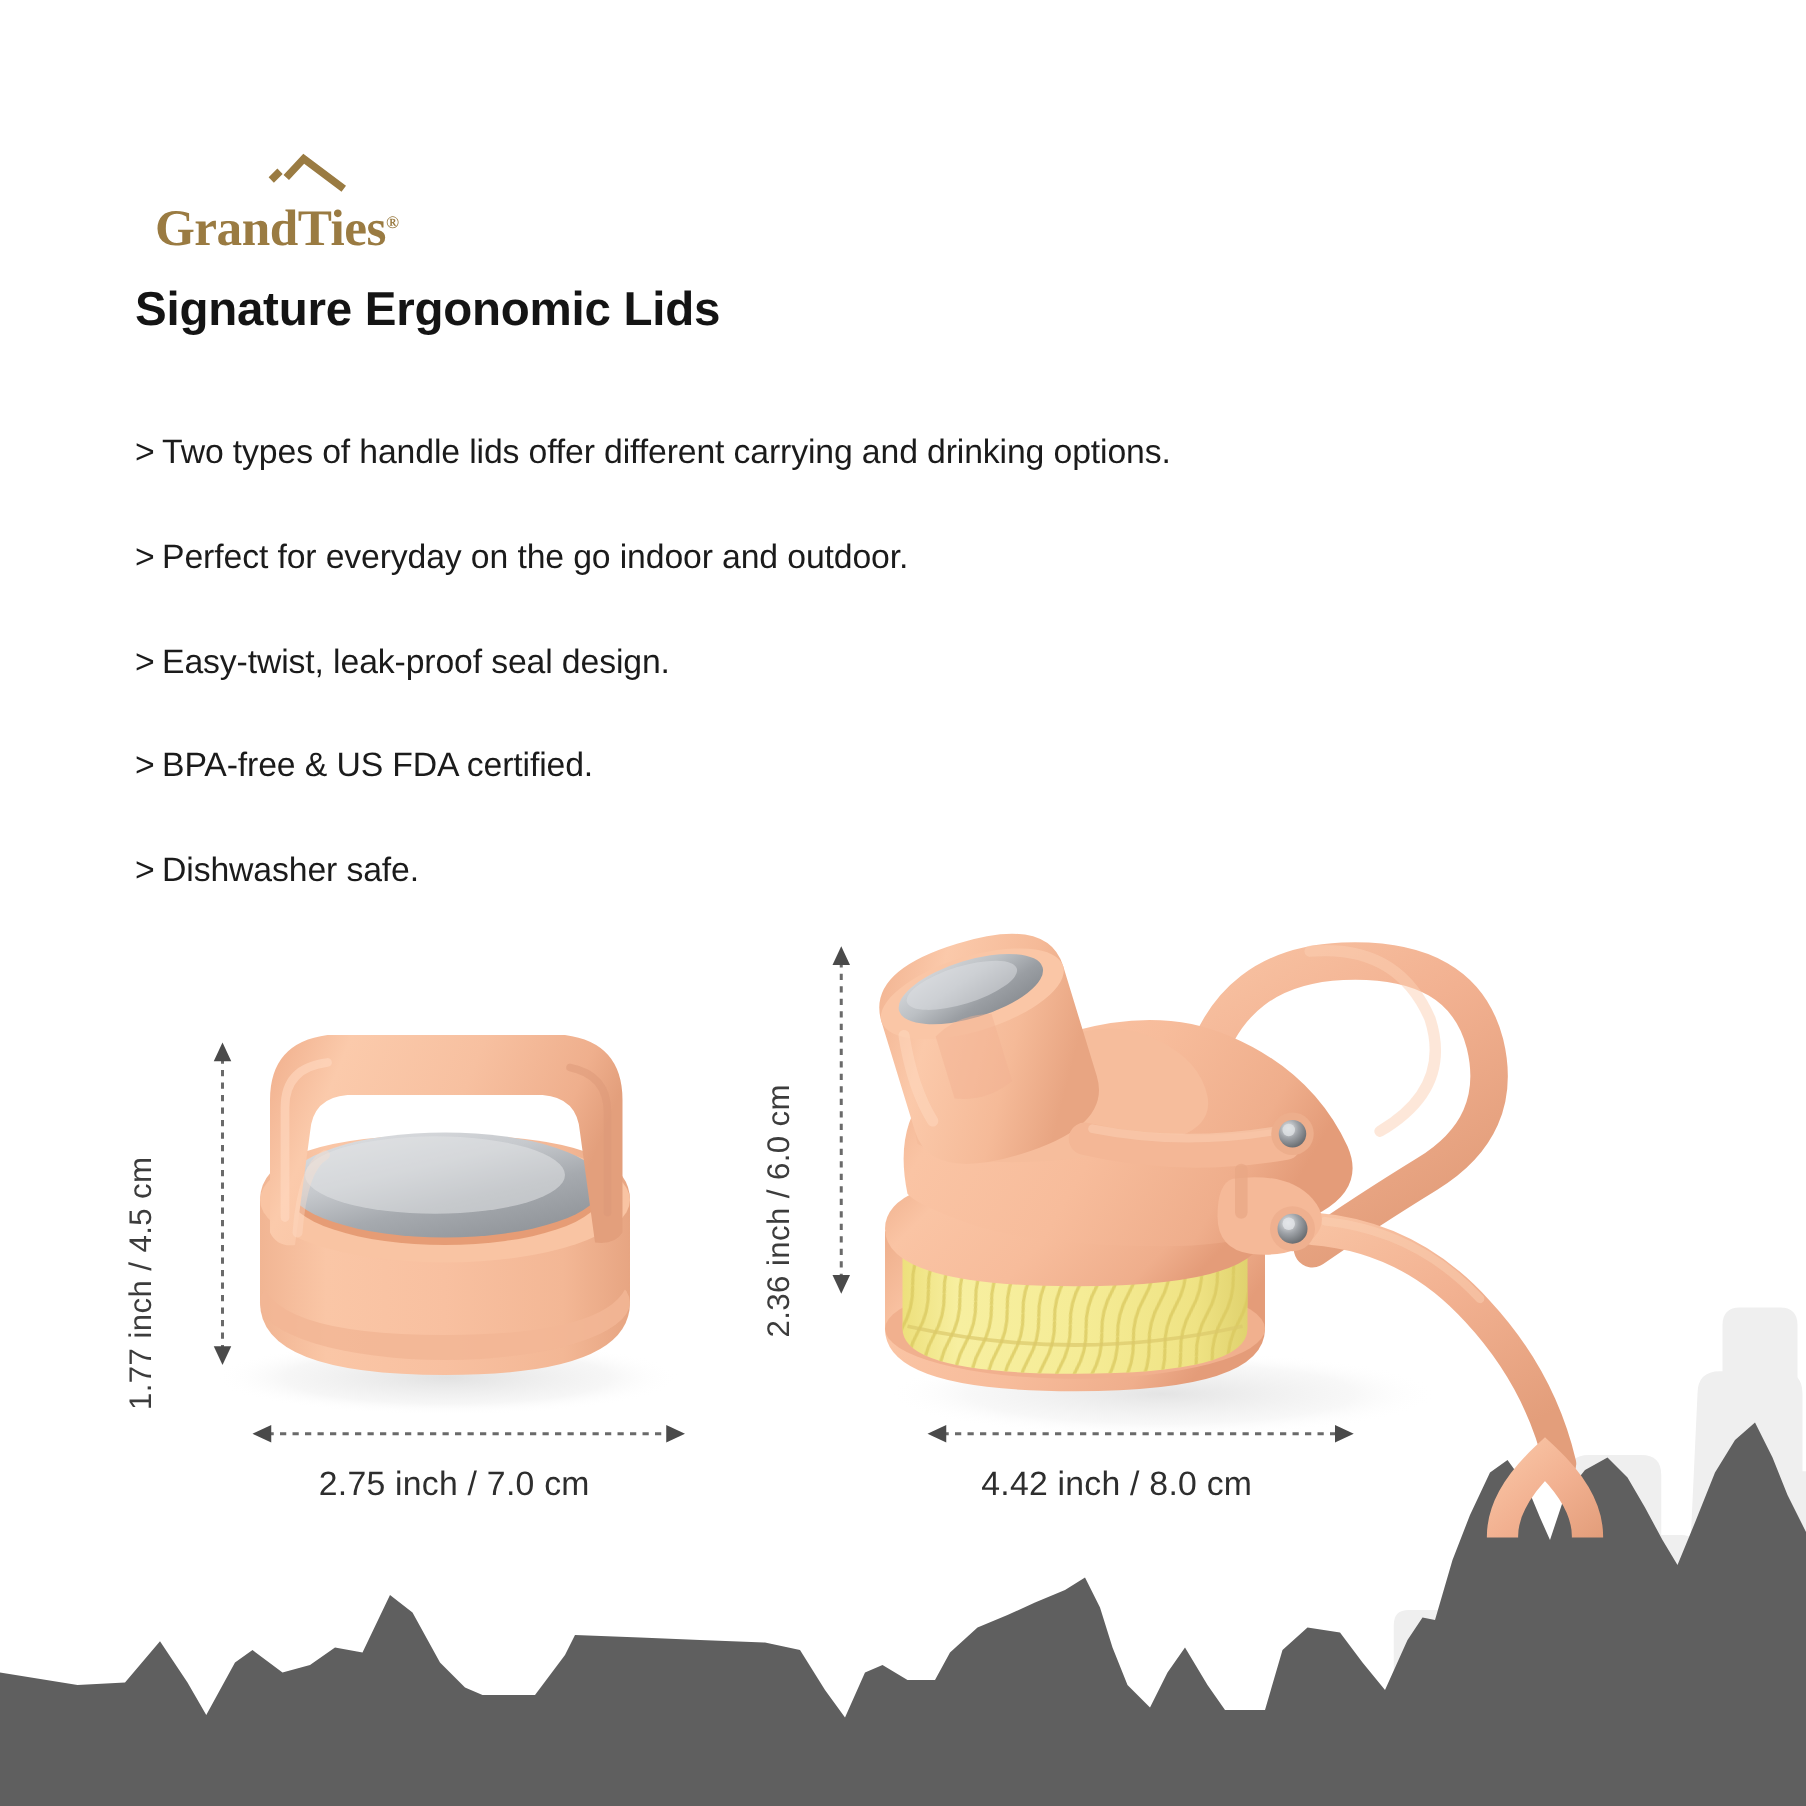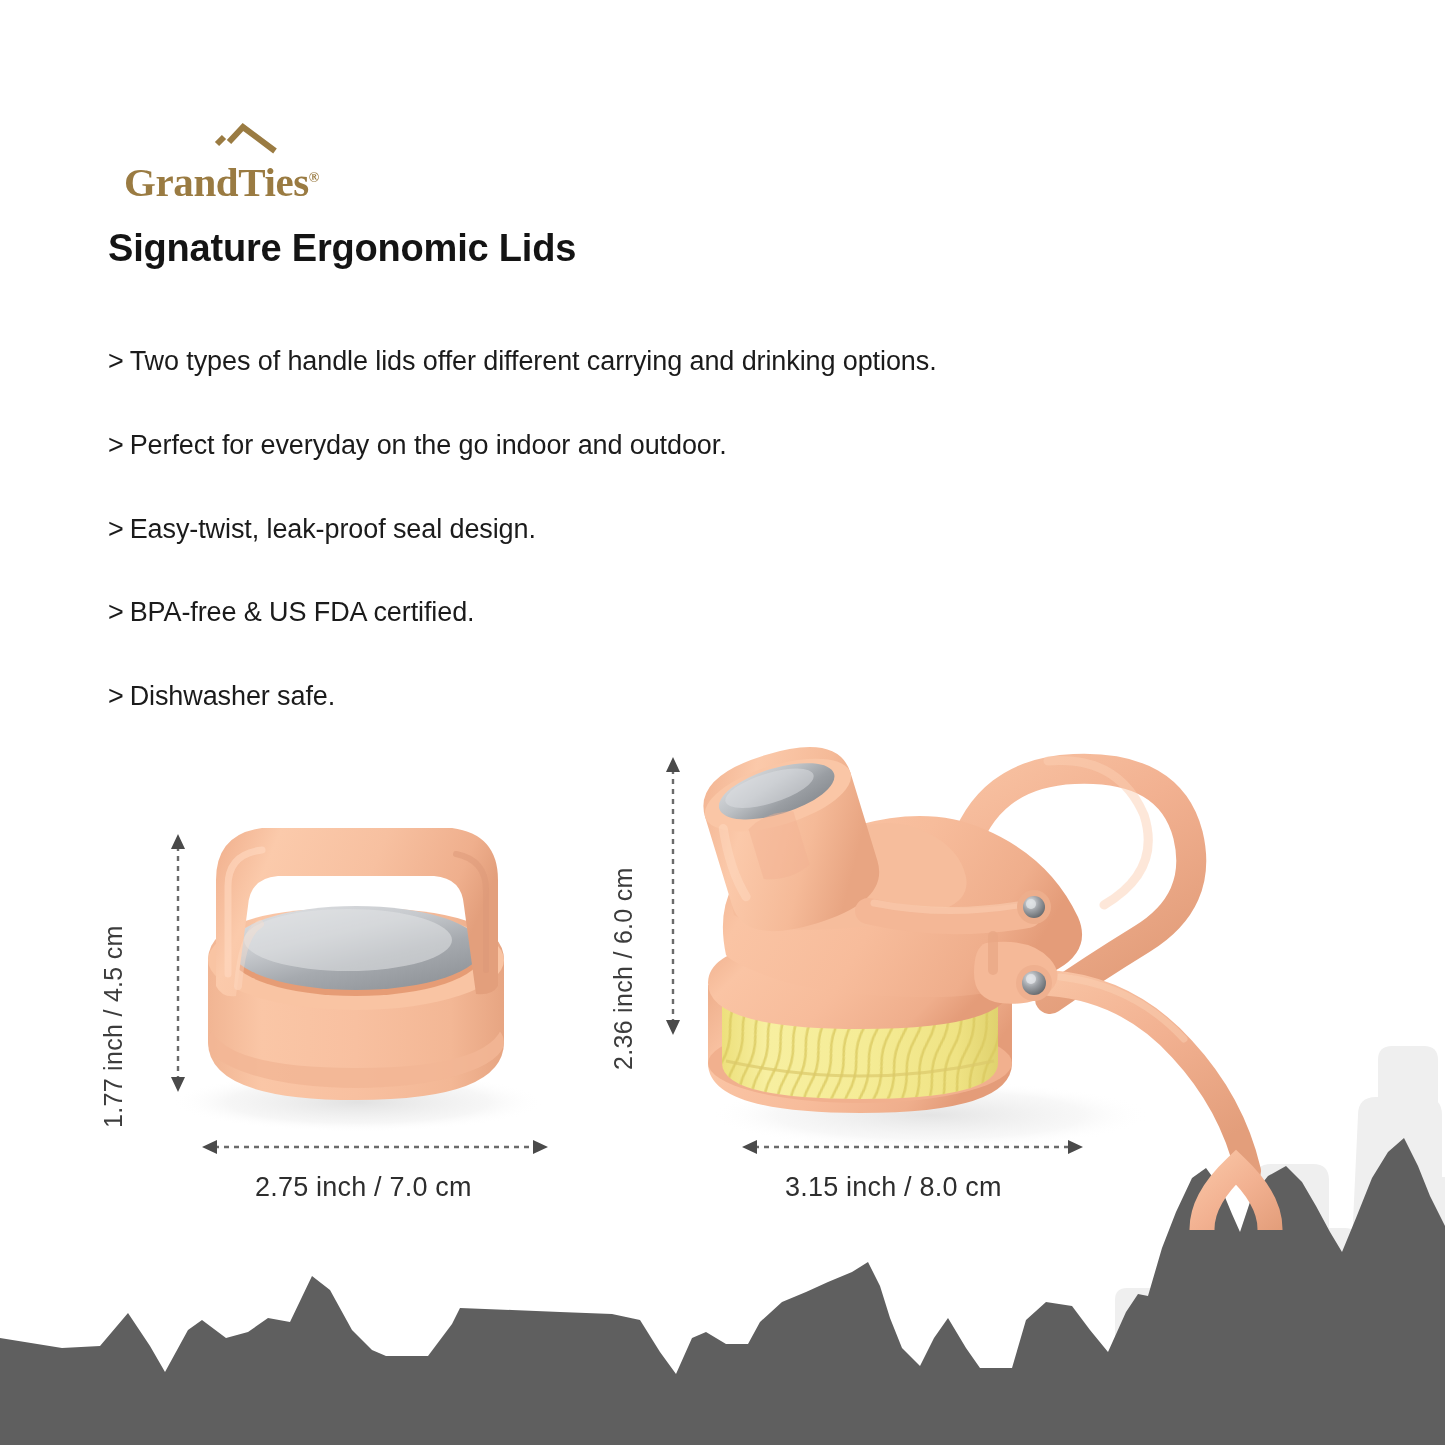--- a/index.html
+++ b/index.html
@@ -344,15 +344,15 @@
 
   <div class="vlabel-wrap" id="vwrap-right">
     <span class="vlabel-text">2.36 inch / 6.0 cm</span>
   </div>
 
   <svg style="position:absolute;left:740px;top:1137px;z-index:25;" width="345" height="20" viewBox="0 0 345 20">
     <line x1="14" y1="10" x2="331" y2="10" stroke="#6a6a6a" stroke-width="2.4" stroke-dasharray="5 5"></line>
     <path d="M2 10 L17 3 L17 17 Z" fill="#4a4a4a"></path>
     <path d="M343 10 L328 3 L328 17 Z" fill="#4a4a4a"></path>
   </svg>
-  <div class="dim-label horizontal" id="label-h-right" style="left:785px;top:1172px;z-index:25;">3.15 inch  /  8.0 cm</div>
+  <div class="dim-label horizontal" id="label-h-right" style="left:785px;top:1172px;z-index:25;">4.42 inch  /  8.0 cm</div>
 
 </div>
 
 </body></html>

